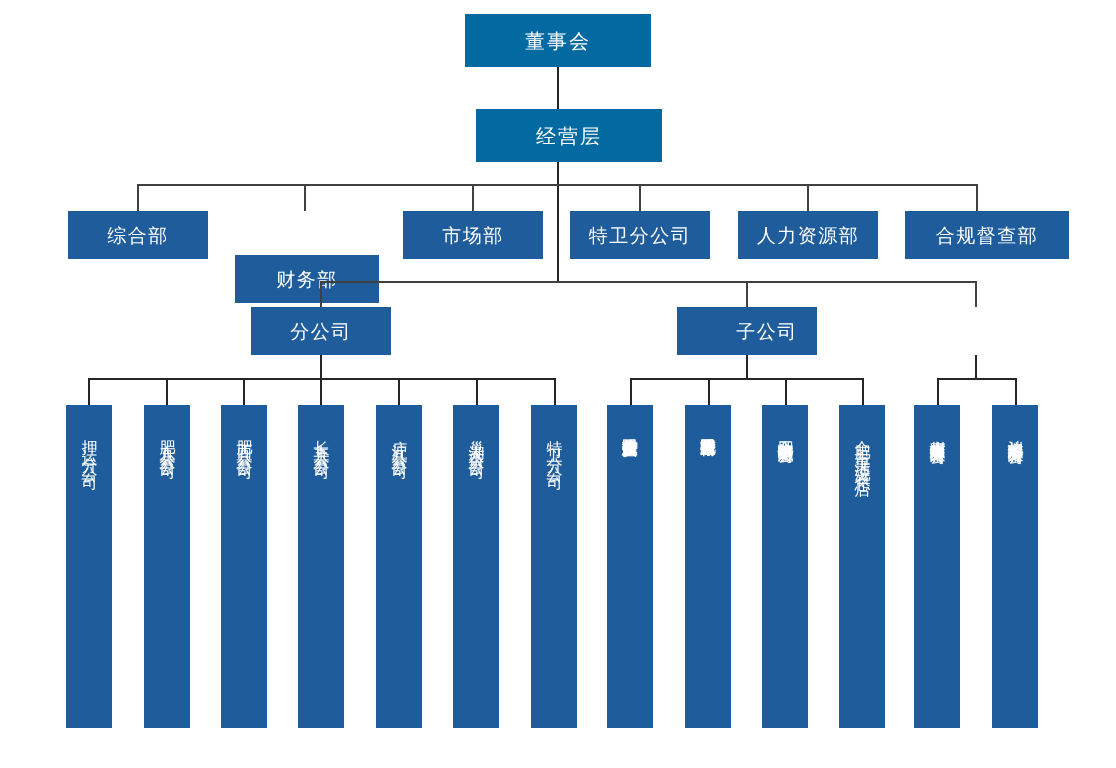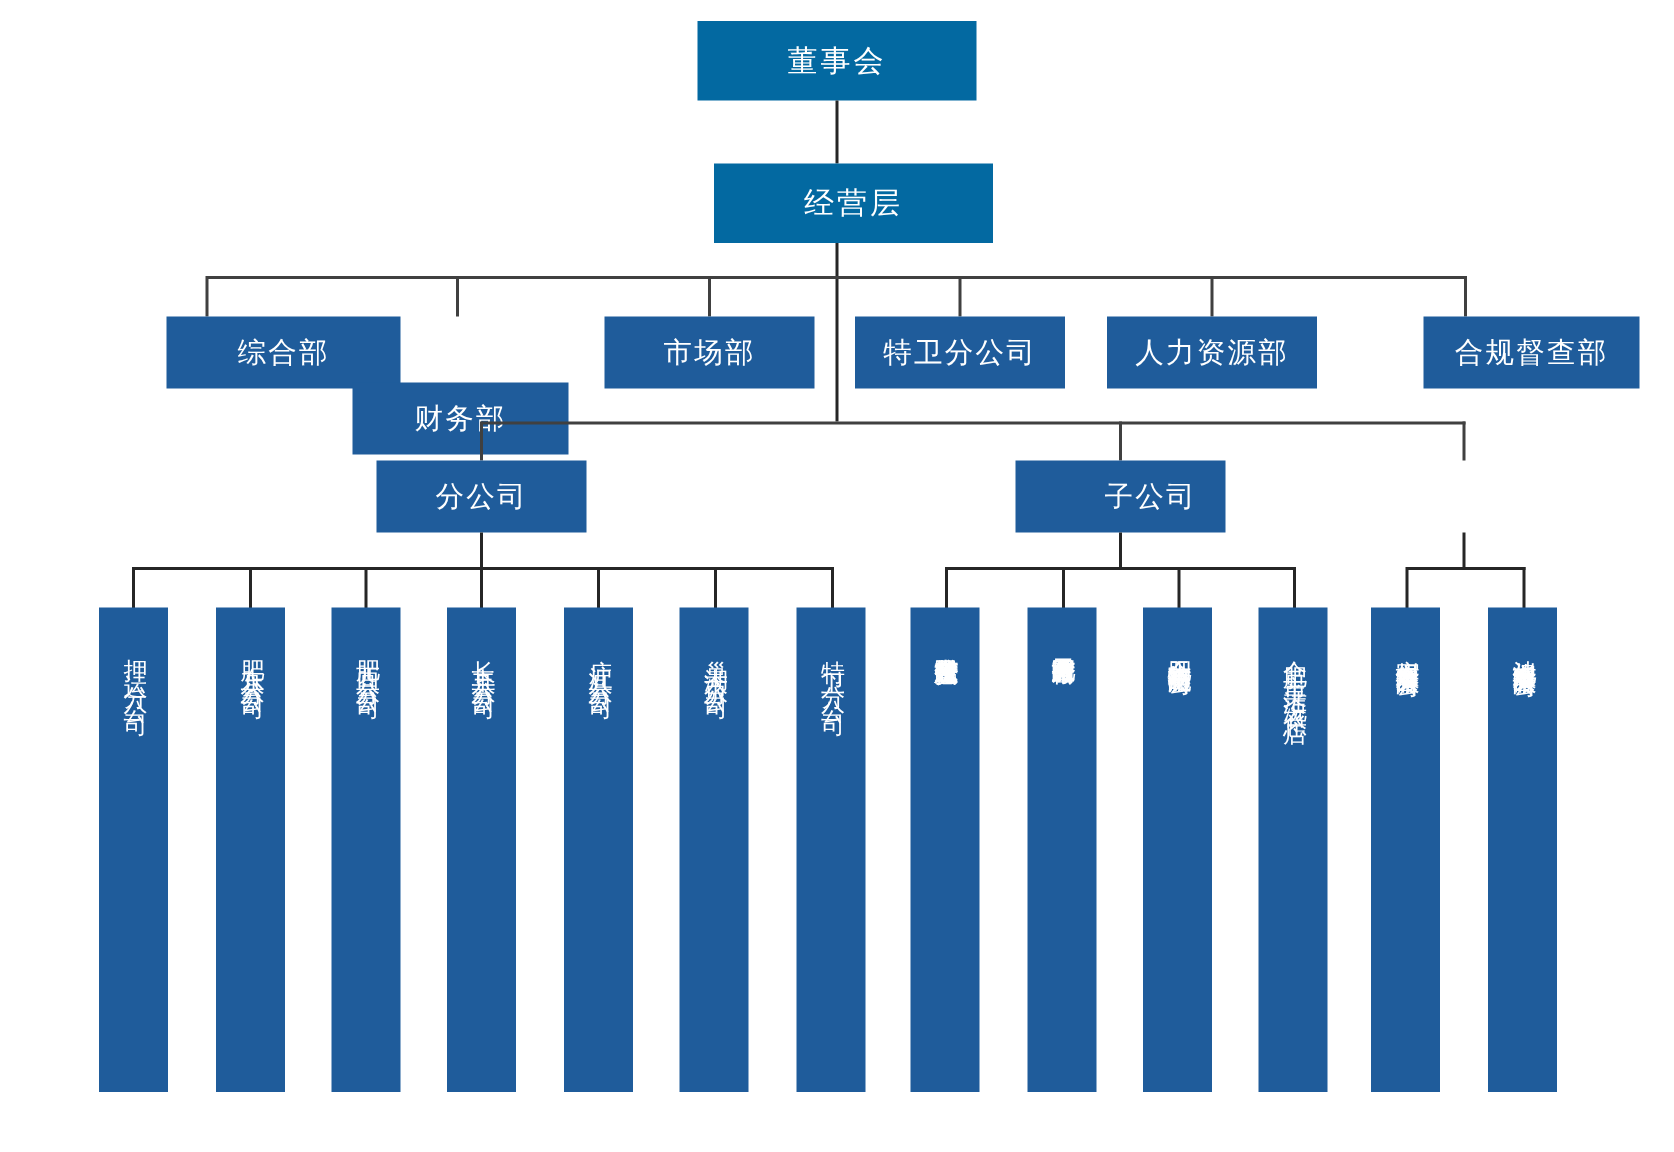--- a/index.html
+++ b/index.html
@@ -100,36 +100,36 @@
 
   <div class="line h thin" style="left:138px; top:184px; width:840px;"></div>
 
   <div class="line v thin" style="left:137px; top:184px; height:27px;"></div>
   <div class="line v thin" style="left:304px; top:184px; height:27px;"></div>
   <div class="line v thin" style="left:472px; top:184px; height:27px;"></div>
   <div class="line v thin" style="left:639px; top:184px; height:27px;"></div>
   <div class="line v thin" style="left:807px; top:184px; height:27px;"></div>
   <div class="line v thin" style="left:976px; top:184px; height:27px;"></div>
 
-  <div class="node blue tier-dept" style="left:68px; top:211px; width:156px; height:48px;margin-left:43px;">
+  <div class="node blue tier-dept" style="left:68px; top:211px; width:140px; height:48px;">
     <span class="label">综合部</span>
   </div>
   <div class="node blue tier-dept" style="left:235px; top:211px; width:144px; height:48px;margin-top:44px;">
     <span class="label">财务部</span>
   </div>
   <div class="node blue tier-dept" style="left:403px; top:211px; width:140px; height:48px;">
     <span class="label">市场部</span>
   </div>
   <div class="node blue tier-dept" style="left:570px; top:211px; width:140px; height:48px;">
     <span class="label">特卫分公司</span>
   </div>
   <div class="node blue tier-dept" style="left:738px; top:211px; width:140px; height:48px;text-align:right;">
     <span class="label">人力资源部</span>
   </div>
-  <div class="node blue tier-dept" style="left:905px; top:211px; width:144px; height:48px;margin-left:44px;">
+  <div class="node blue tier-dept" style="left:905px; top:211px; width:164px; height:48px;">
     <span class="label">合规督查部</span>
   </div>
 
   <div class="line h thin" style="left:321px; top:281px; width:656px;"></div>
   <div class="line v thin" style="left:320px; top:281px; height:26px;"></div>
   <div class="line v thin" style="left:746px; top:281px; height:26px;"></div>
   <div class="line v thin" style="left:975px; top:281px; height:26px;"></div>
 
   <div class="node blue tier-group" style="left:251px; top:307px; width:140px; height:48px;">
     <span class="label">分公司</span>

